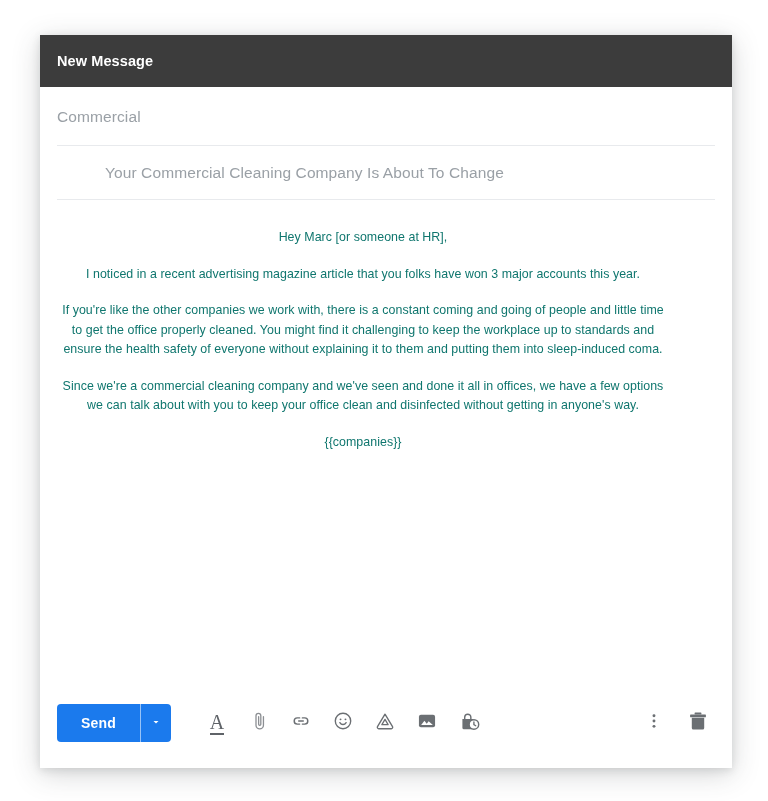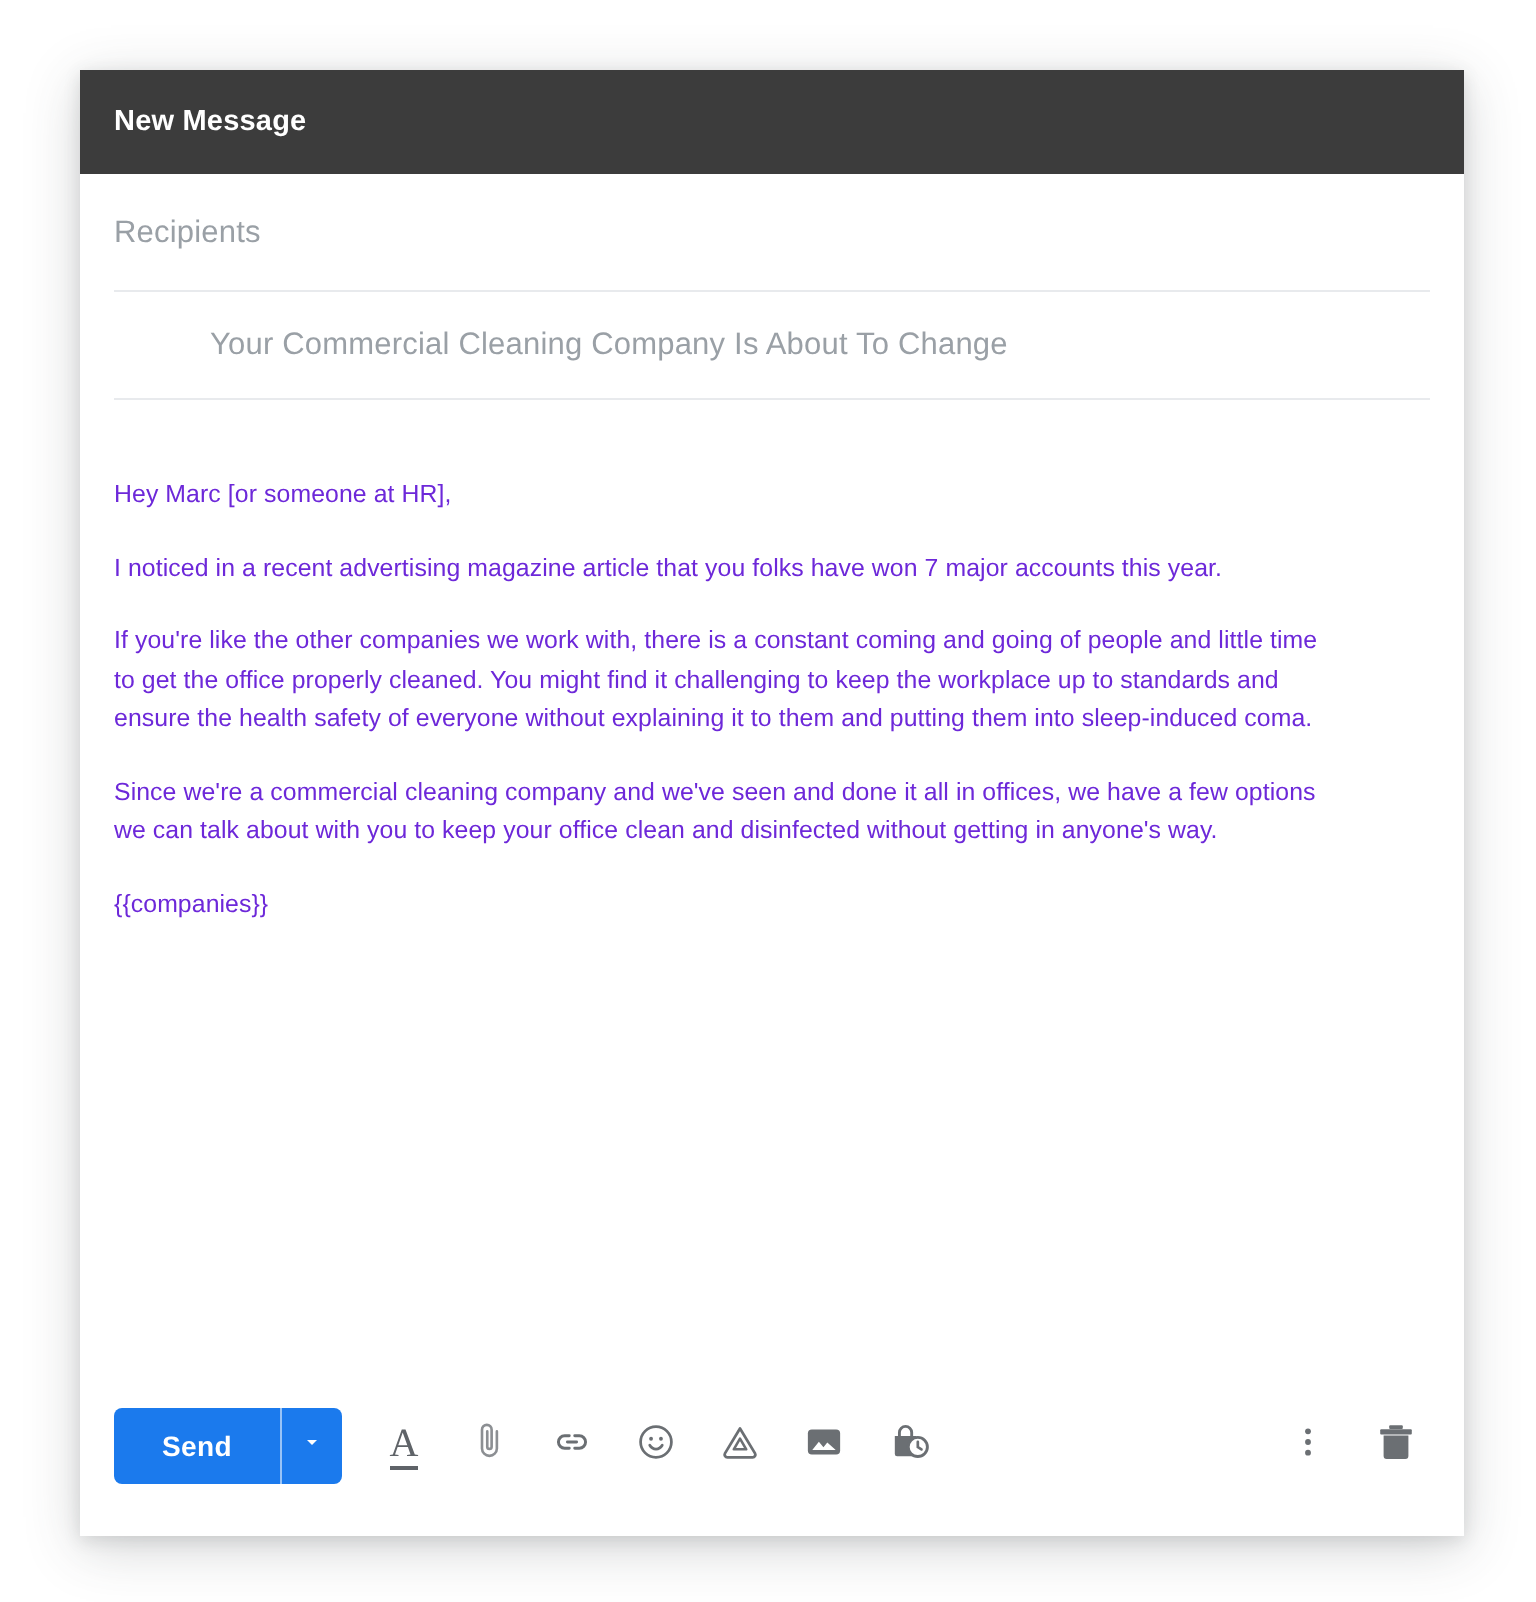--- a/index.html
+++ b/index.html
@@ -71,46 +71,48 @@
     margin-left: 48px;
   }
 
   
   .compose-body {
     flex: 1 1 auto;
     padding: 22px 17px 0 17px;
     overflow: hidden;
   }
   .body-para {
-    margin: 16px 0 17px 0;
+    margin: 6px 0 17px 0;
     font-size: 12.4px;
     line-height: 19.5px;
-    color: #6d28d9;
+    color: #0f766e;
     letter-spacing: 0.05px;
     max-width: 612px;
+    text-align: center;
   }
   .body-para.tight {
     margin-bottom: 0;
   }
   .body-para.sig {
     margin-top: 0;
     margin-bottom: 0;
   }
 
   
   .compose-toolbar {
     flex: 0 0 auto;
     height: 78px;
     display: flex;
     align-items: center;
     padding: 0 17px 6px 17px;
   }
   .toolbar-left {
     display: flex;
     align-items: center;
+    gap: 15px;
   }
   .toolbar-right {
     margin-left: auto;
     display: flex;
     align-items: center;
     gap: 18px;
     padding-right: 4px;
   }
 
   
@@ -178,30 +180,30 @@
 
 <div class="stage">
 
   <div class="compose-card">
 
     <div class="compose-header">
       <span class="compose-header-title">New Message</span>
     </div>
 
     <div class="field-row recipients">
-      <span class="field-text">Recipients</span>
+      <span class="field-text">Commercial</span>
     </div>
 
     <div class="field-row subject">
       <span class="field-text">Your Commercial Cleaning Company Is About To Change</span>
     </div>
 
     <div class="compose-body">
       <p class="body-para">Hey Marc [or someone at HR],</p>
-      <p class="body-para">I noticed in a recent advertising magazine article that you folks have won 7 major accounts this year.</p>
+      <p class="body-para">I noticed in a recent advertising magazine article that you folks have won 3 major accounts this year.</p>
       <p class="body-para">If you're like the other companies we work with, there is a constant coming and going of people and little time to get the office properly cleaned. You might find it challenging to keep the workplace up to standards and ensure the health safety of everyone without explaining it to them and putting them into sleep-induced coma.</p>
       <p class="body-para">Since we're a commercial cleaning company and we've seen and done it all in offices, we have a few options we can talk about with you to keep your office clean and disinfected without getting in anyone's way.</p>
       <p class="body-para sig">{{companies}}</p>
     </div>
 
     <div class="compose-toolbar">
 
       <div class="toolbar-left">
 
         <div class="send-group">

